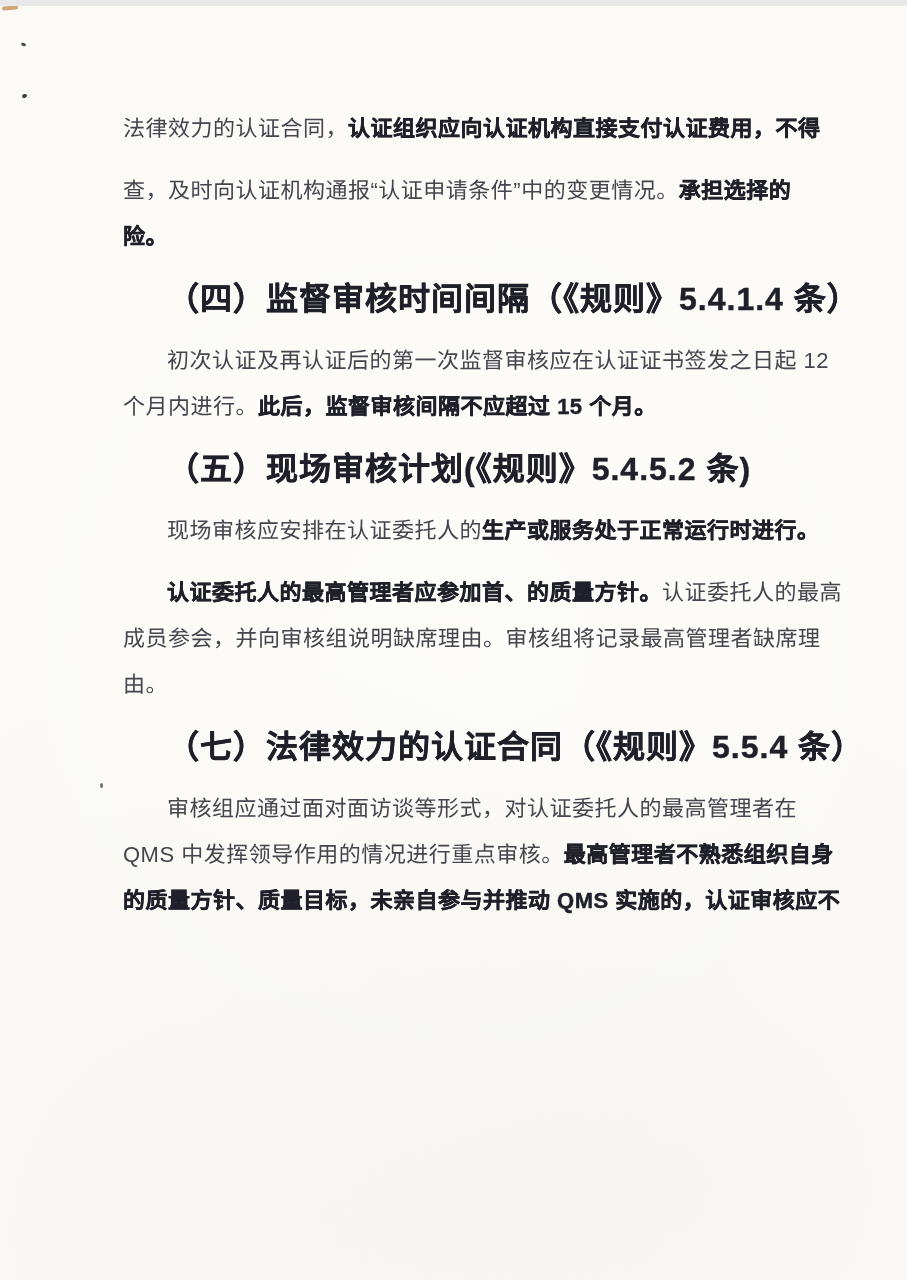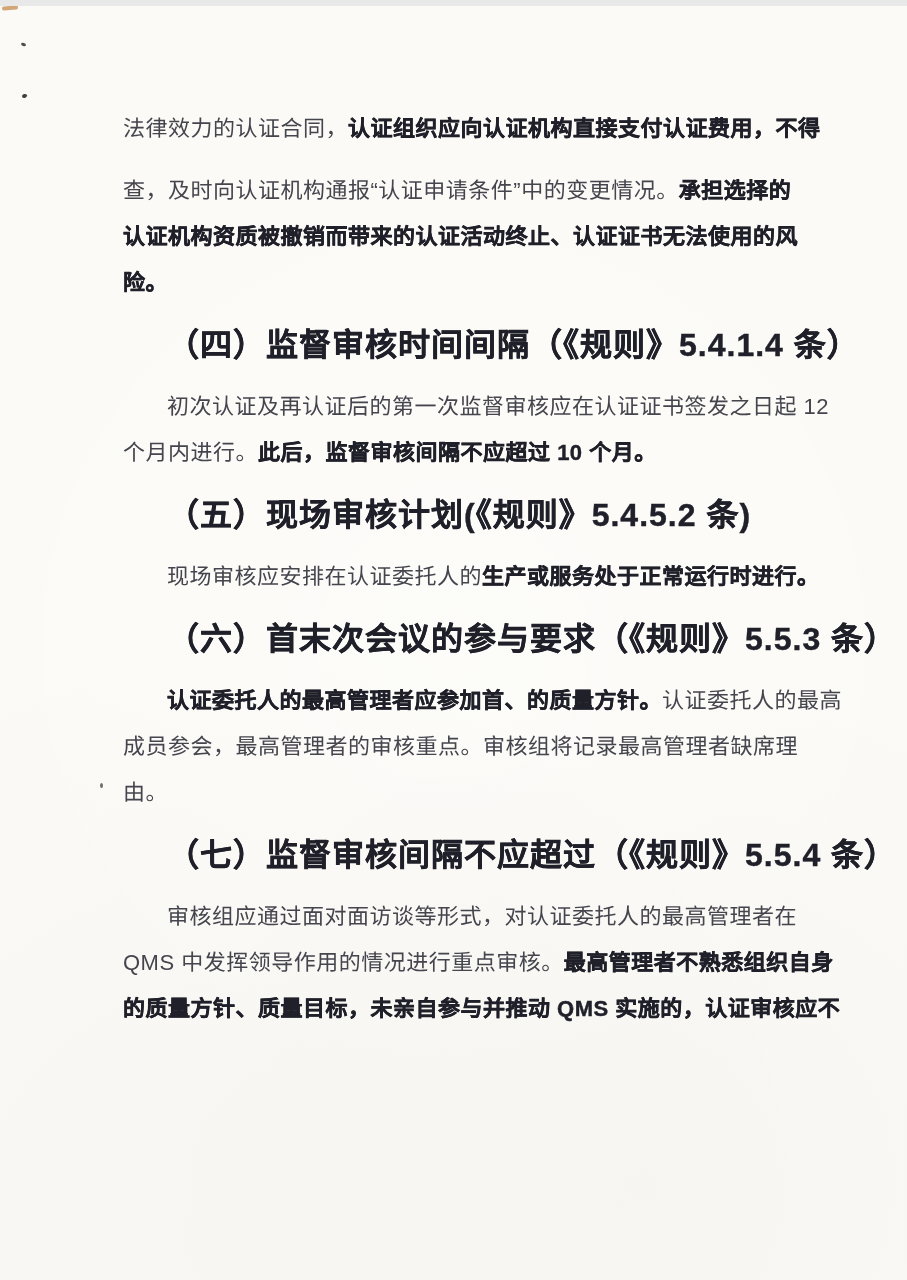--- a/index.html
+++ b/index.html
@@ -84,46 +84,42 @@
   <div class="speck speck-1"></div>
   <div class="speck speck-2"></div>
   <div class="speck speck-3"></div>
 
   <main class="content">
       <div class="block paragraph">
         <div class="line"><span class="run-reg">法律效力的认证合同，</span><span class="run-bold">认证组织应向认证机构直接支付认证费用，不得</span></div>
       </div>
       <div class="block paragraph">
         <div class="line"><span class="run-reg">查，及时向认证机构通报“认证申请条件”中的变更情况。</span><span class="run-bold">承担选择的</span></div>
-        <div class="line"><span class="run-bold">认证机构资质被撤销而带来的认证活动终止、认证证书无法使用的风</span></div>
         <div class="line"><span class="run-bold">险。</span></div>
       </div>
       <div class="block heading">
         <div class="line indent"><span class="run-bold">（四）监督审核时间间隔（《规则》5.4.1.4 条）</span></div>
       </div>
       <div class="block paragraph">
         <div class="line indent"><span class="run-reg">初次认证及再认证后的第一次监督审核应在认证证书签发之日起 12</span></div>
-        <div class="line"><span class="run-reg">个月内进行。</span><span class="run-bold">此后，监督审核间隔不应超过 10 个月。</span></div>
+        <div class="line"><span class="run-reg">个月内进行。</span><span class="run-bold">此后，监督审核间隔不应超过 15 个月。</span></div>
       </div>
       <div class="block heading">
         <div class="line indent"><span class="run-bold">（五）现场审核计划(《规则》5.4.5.2 条)</span></div>
       </div>
       <div class="block paragraph">
         <div class="line indent"><span class="run-reg">现场审核应安排在认证委托人的</span><span class="run-bold">生产或服务处于正常运行时进行。</span></div>
       </div>
-      <div class="block heading">
-        <div class="line indent"><span class="run-bold">（六）首末次会议的参与要求（《规则》5.5.3 条）</span></div>
-      </div>
       <div class="block paragraph">
         <div class="line indent"><span class="run-bold">认证委托人的最高管理者应参加首、的质量方针。</span><span class="run-reg">认证委托人的最高</span></div>
-        <div class="line"><span class="run-reg">成员参会，最高管理者的审核重点。审核组将记录最高管理者缺席理</span></div>
+        <div class="line"><span class="run-reg">成员参会，并向审核组说明缺席理由。审核组将记录最高管理者缺席理</span></div>
         <div class="line"><span class="run-reg">由。</span></div>
       </div>
       <div class="block heading">
-        <div class="line indent"><span class="run-bold">（七）监督审核间隔不应超过（《规则》5.5.4 条）</span></div>
+        <div class="line indent"><span class="run-bold">（七）法律效力的认证合同（《规则》5.5.4 条）</span></div>
       </div>
       <div class="block paragraph">
         <div class="line indent"><span class="run-reg">审核组应通过面对面访谈等形式，对认证委托人的最高管理者在</span></div>
         <div class="line"><span class="run-reg">QMS 中发挥领导作用的情况进行重点审核。</span><span class="run-bold">最高管理者不熟悉组织自身</span></div>
         <div class="line"><span class="run-bold">的质量方针、质量目标，未亲自参与并推动 QMS 实施的，认证审核应不</span></div>
       </div>
     </main>
 </div>
 
 </body></html>

